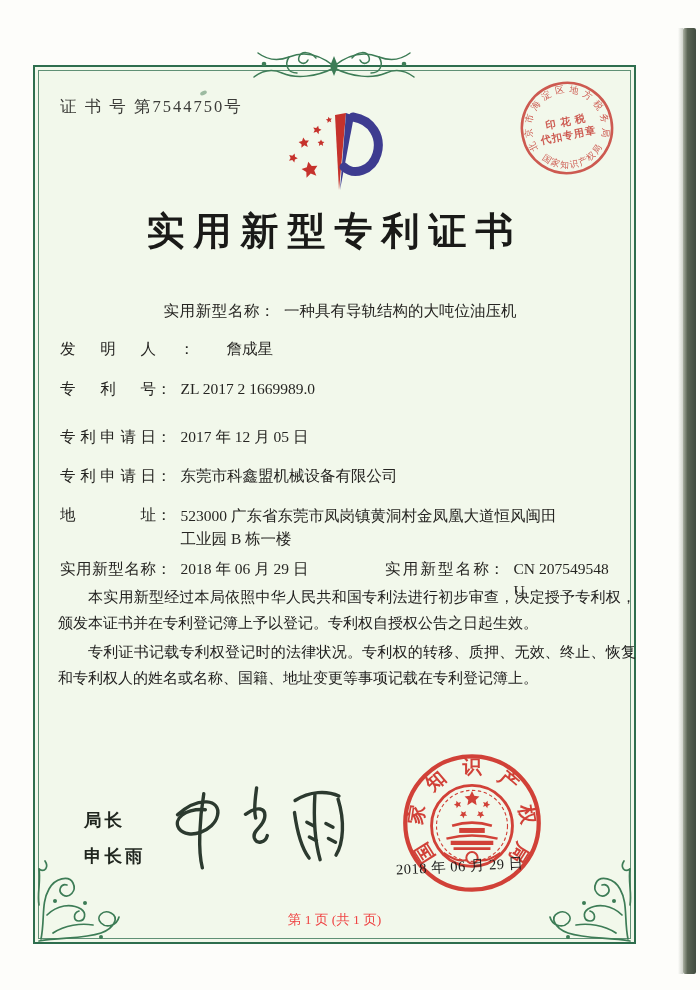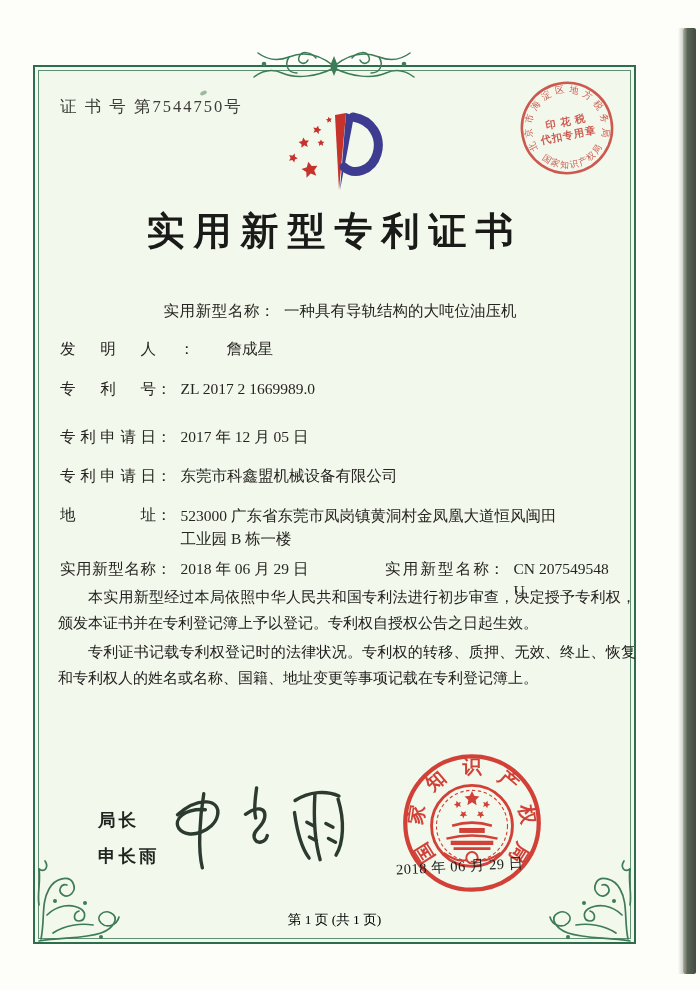--- a/index.html
+++ b/index.html
@@ -66,34 +66,34 @@
   .mb1{margin-bottom:16px;justify-content:center;}.mb2{margin-bottom:18px;gap:23px;}.mb3{margin-bottom:26px;}
   .mb4{margin-bottom:17px;margin-top:12px;}.mb5{margin-bottom:17px;}.mb6{margin-bottom:8px;}
   .addr .fvalue{line-height:23px;width:452px;}
   .pairL{display:flex;width:325px;flex:none;}
   .pairR{display:flex;}
   .pairR .flabel{width:104px;}
 
   .paragraphs{position:absolute;left:58px;top:584px;width:578px;color:#222120;font-size:15px;line-height:26px;text-align:justify;}
   .paragraphs p{margin:0 0 3px 0;text-indent:2em;}
 
-  .director{position:absolute;left:84px;top:802px;font-family:"Liberation Sans","DejaVu Sans",sans-serif;color:#20261f;margin-left:14px;}
+  .director{position:absolute;left:84px;top:802px;font-family:"Liberation Sans","DejaVu Sans",sans-serif;color:#20261f;}
   .director .drow{font-size:17.5px;font-weight:600;letter-spacing:3px;line-height:36px;}
 
   .signature{position:absolute;left:148px;top:772px;width:212px;height:112px;transform:rotate(-2deg);}
   .signature path{stroke:var(--signature-ink);fill:none;stroke-width:3.4;stroke-linecap:round;stroke-linejoin:round;}
 
   .seal{position:absolute;left:401px;top:752px;width:142px;height:142px;opacity:.93;}
   .seal .ring{stroke:var(--seal-red);fill:none;stroke-width:3;}
   .seal text{fill:var(--seal-red);font-weight:700;}
   .seal .emb-f{fill:var(--seal-red);}
   .seal .emb-s{stroke:var(--seal-red);fill:none;}
   .seal-date{position:absolute;left:396px;top:856px;width:170px;font-size:14.5px;color:#1d1d1c;letter-spacing:.5px;transform:rotate(-3deg);}
 
-  .footer{position:absolute;left:33px;top:911px;width:603px;text-align:center;font-size:13.5px;color:#000000;}
+  .footer{position:absolute;left:33px;top:911px;width:603px;text-align:center;font-size:13.5px;color:#ef4444;}
   .speck{position:absolute;left:200px;top:91px;width:7px;height:4px;border-radius:50%;background:#86aa8d;transform:rotate(-25deg);opacity:.8;}
 </style>
 </head>
 <body>
 
 <div class="page">
 
   <svg class="guilloche" viewBox="0 0 597 873" preserveAspectRatio="none">
     <defs>
       <pattern id="gw" width="110" height="9" patternUnits="userSpaceOnUse">

